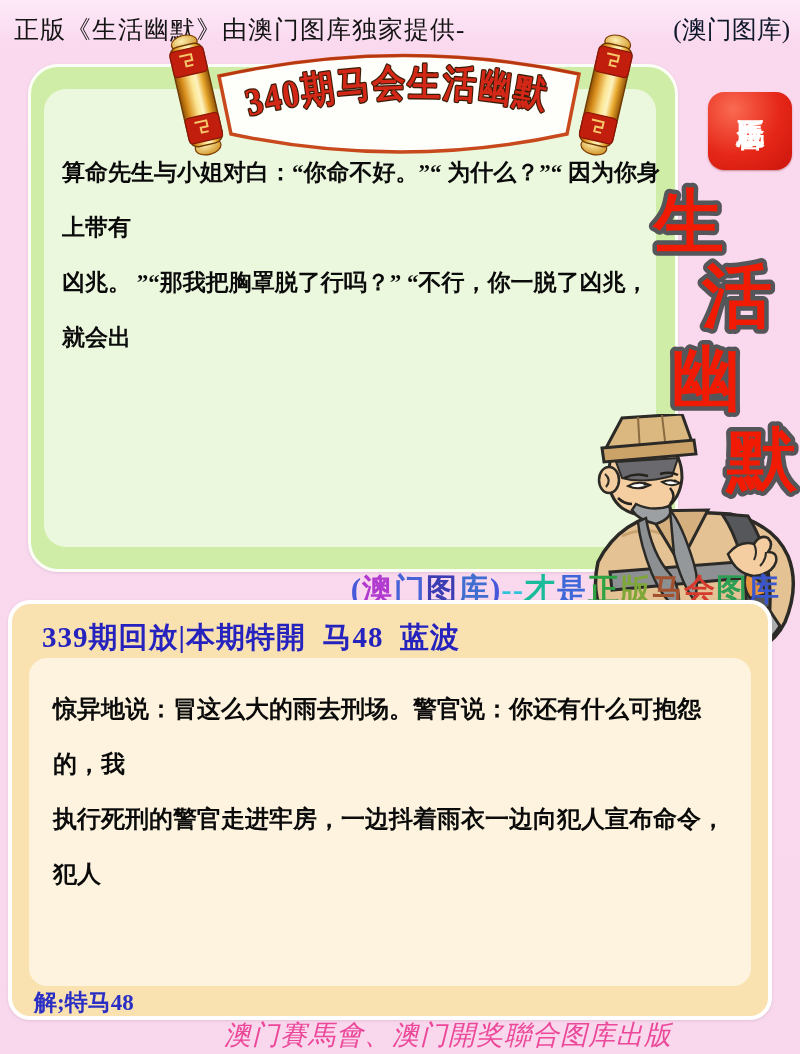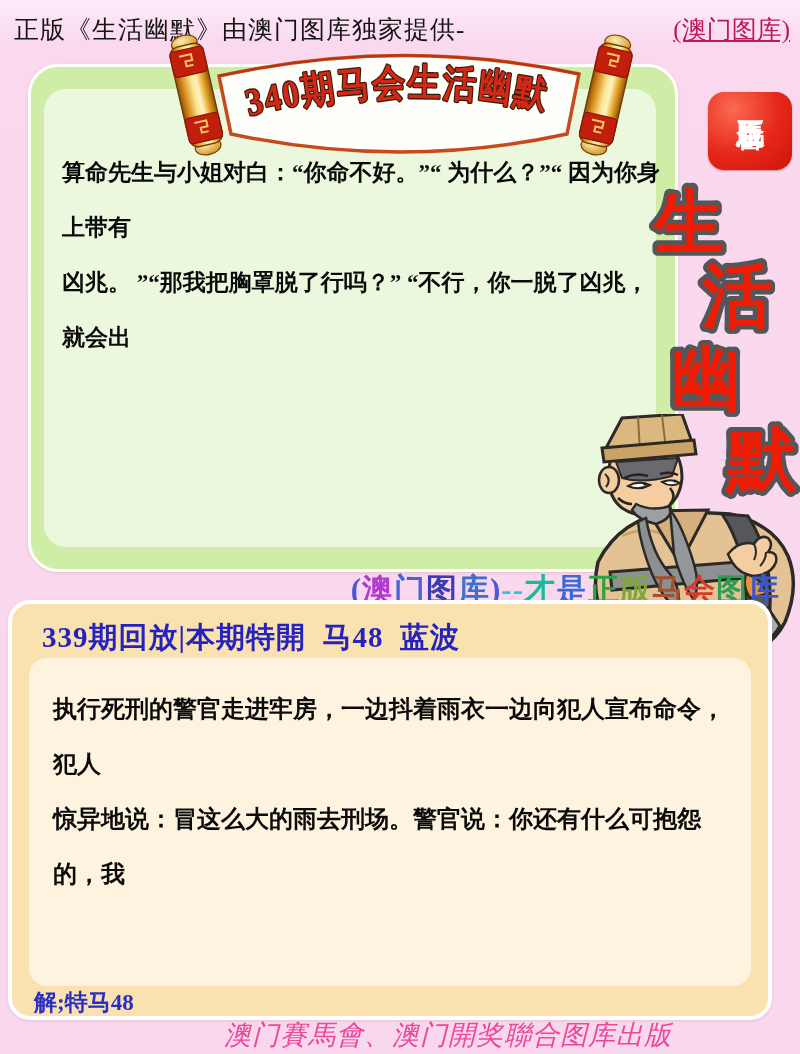--- a/index.html
+++ b/index.html
@@ -5,21 +5,21 @@
   html,body{margin:0;padding:0;}
   body{
     width:800px;height:1054px;position:relative;overflow:hidden;
     background:linear-gradient(180deg,#FDEAF8 0%,#FAD9EF 4%,#F9D8EE 100%);
     font-family:"Liberation Serif","DejaVu Serif",serif;
     -webkit-font-smoothing:antialiased;
   }
   .abs{position:absolute;}
   
   .top-left{left:14px;top:13px;font-size:25px;color:#141414;letter-spacing:1px;text-align:right;}
-  .top-right{right:10px;top:13px;font-size:25px;color:#be185d;text-decoration:underline;}
+  .top-right{right:10px;top:13px;font-size:25px;color:#0f172a;}
   
   .humor-box{
     left:28px;top:64px;width:644px;height:502px;
     background:#CFEDA6;border:3px solid #FCFFF6;border-radius:30px;
     box-shadow:0 1px 3px rgba(160,120,150,.25);
   }
   .humor-box-inner{
     position:absolute;left:13px;top:22px;width:612px;height:458px;
     background:#ECF8DE;border-radius:22px;
   }
@@ -187,20 +187,20 @@
     <text x="134" y="315">默</text>
   </g>
 </svg>
 
 <div class="abs middle-caption"><span style="color: rgb(71, 88, 216);">(</span><span style="color: rgb(177, 58, 207);">澳</span><span style="color: rgb(71, 99, 214);">门</span><span style="color: rgb(61, 61, 179);">图</span><span style="color: rgb(63, 110, 208);">库</span><span style="color: rgb(71, 88, 216);">)</span><span style="color: rgb(47, 196, 220);">-</span><span style="color: rgb(47, 196, 220);">-</span><span style="color: rgb(24, 188, 154);">才</span><span style="color: rgb(62, 104, 216);">是</span><span style="color: rgb(47, 163, 68);">正</span><span style="color: rgb(127, 167, 55);">版</span><span style="color: rgb(162, 81, 47);">马</span><span style="color: rgb(214, 58, 44);">会</span><span style="color: rgb(47, 158, 85);">图</span><span style="color: rgb(58, 87, 206);">库</span></div>
 
 <div class="abs replay-box">
   <div class="replay-header">339期回放|本期特開  马48  蓝波</div>
   <div class="replay-inner">
     <div class="joke-bottom">
+        <div>惊异地说：冒这么大的雨去刑场。警官说：你还有什么可抱怨的，我</div>
         <div>执行死刑的警官走进牢房，一边抖着雨衣一边向犯人宣布命令，犯人</div>
-        <div>惊异地说：冒这么大的雨去刑场。警官说：你还有什么可抱怨的，我</div>
       </div>
   </div>
   <div class="answer">解;特马48</div>
 </div>
 
 <div class="abs footer">澳门賽馬會、澳门開奖聯合图库出版</div>
 
 </body></html>

